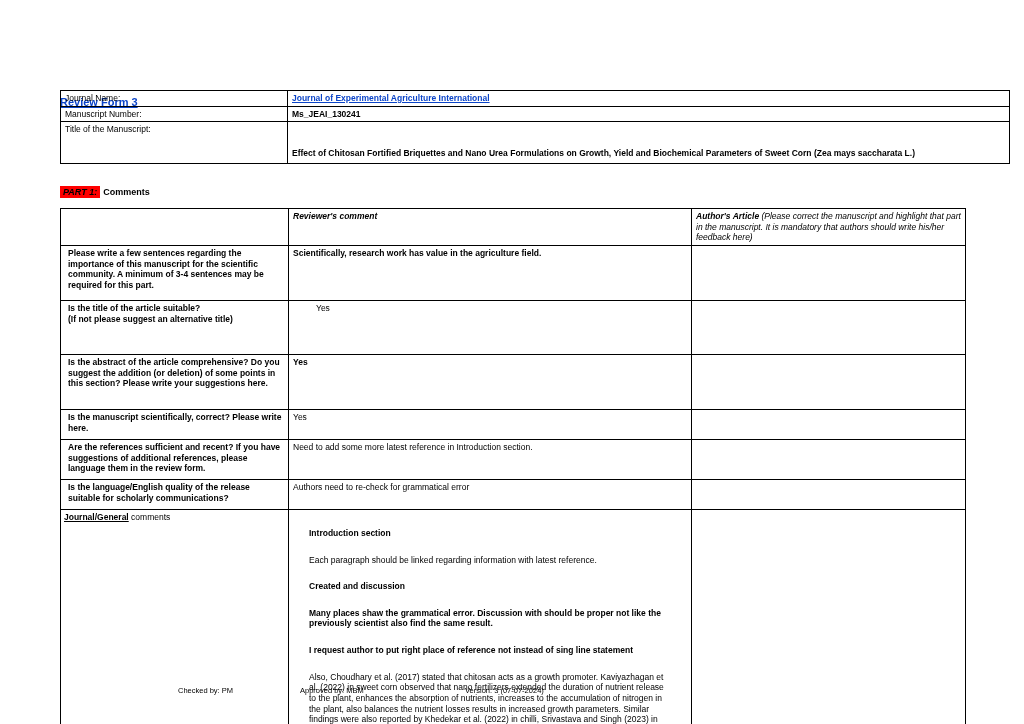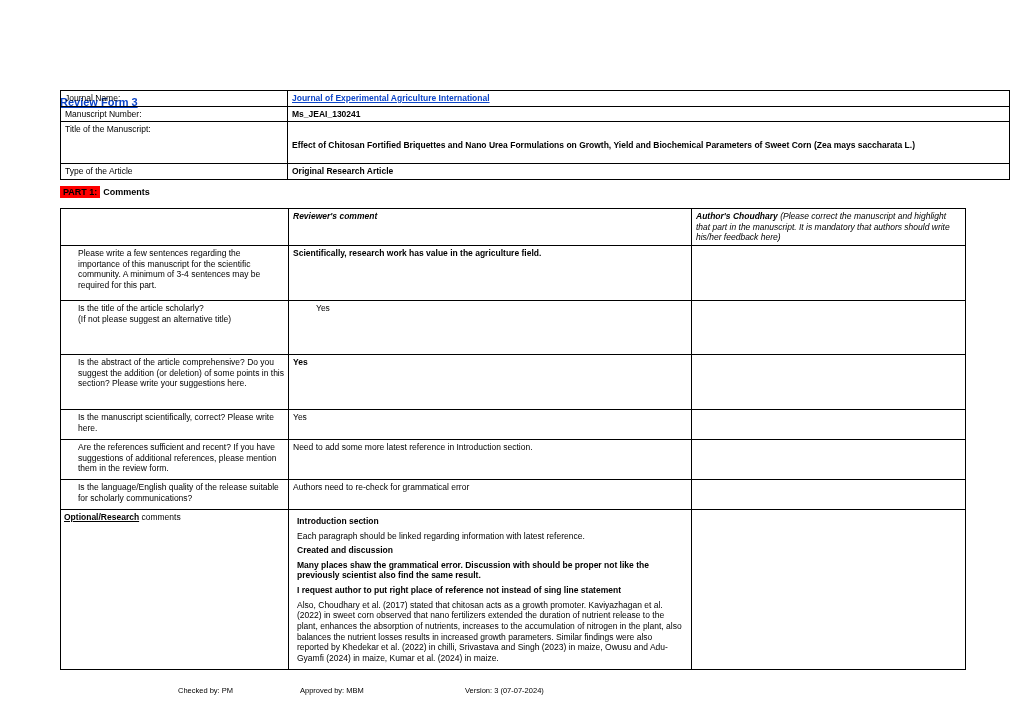--- a/index.html
+++ b/index.html
@@ -17,58 +17,58 @@
 
   table { border-collapse: collapse; table-layout: fixed; }
   td { border: 1px solid #000; vertical-align: top; font-size: 8.5px; line-height: 1.25; padding: 2px 4px; }
 
   
   .meta-table { position: absolute; left: 60px; top: 90px; width: 950px; }
   .meta-table .label-col { width: 227px; }
   .meta-table td.value { font-weight: bold; }
   .meta-table .link { color: #0B44C8; font-weight: bold; text-decoration: underline; cursor: pointer; }
   .meta-table .title-row td { height: 42px; }
-  .meta-table .title-row td.value { vertical-align: bottom; padding-bottom: 13px; }
+  .meta-table .title-row td.value { vertical-align: bottom; padding-bottom: 5px; }
   .meta-table .r1 td { height: 14px; }
   .meta-table .r2 td { height: 14px; }
   .meta-table .r4 td { height: 16px; }
 
   
   .part-line { position: absolute; left: 60px; top: 187px; font-size: 9px; font-weight: bold; }
-  .part-badge { background: #FF0000; color: #000; padding: 1px 3px; }
+  .part-badge { background: #FF0000; color: #000; padding: 1px 3px; font-style: italic; }
   .part-title { margin-left: 3px; }
 
   
   .review-table { position: absolute; left: 60px; top: 208px; width: 905px; }
   .review-table .col-q { width: 228px; }
   .review-table .col-c { width: 403px; }
   .review-table .col-a { width: 274px; }
 
-  .review-table td.q { font-weight: normal; padding-left: 17px; white-space: pre-line; }
+  .review-table td.q { font-weight: bold; padding-left: 7px; white-space: pre-line; }
   .review-table td.q.noindent { padding-left: 3px; font-weight: normal; white-space: normal; }
   .review-table td.c.bold { font-weight: bold; margin-left: 8px; }
   .review-table td.c.indent { padding-left: 27px; }
 
   .review-table tr.hdr td { height: 29px; }
   .review-table tr.r1 td { height: 55px; }
   .review-table tr.r2 td { height: 54px; }
   .review-table tr.r3 td { height: 55px; }
   .review-table tr.r4 td { height: 30px; }
   .review-table tr.r5 td { height: 40px; }
   .review-table tr.r6 td { height: 30px; }
   .review-table tr.r7 td { height: 133px; }
 
   .hdr .reviewer-hdr { font-weight: bold; font-style: italic; }
   .hdr .author-hdr .fb { font-weight: bold; font-style: italic; }
   .hdr .author-hdr .note { font-style: italic; }
 
   .q .underline { text-decoration: underline; font-weight: bold; }
   .q .rest { font-weight: normal; }
 
-  .gc p { margin: 4px; }
+  .gc p { margin: 16px; }
   .gc .b { font-weight: bold; }
 
   
   .footer { position: absolute; top: 686px; left: 0; width: 1024px; font-size: 7.5px; }
   .footer span { position: absolute; white-space: nowrap; }
   .f1 { left: 60px; margin-top: 42px; }
   .f2 { left: 178px; }
   .f3 { left: 300px; }
   .f4 { left: 465px; }
 </style>
@@ -86,87 +86,83 @@
       <td class="value"><span class="link">Journal of Experimental Agriculture International</span></td>
     </tr>
     <tr class="r2">
       <td class="label-col">Manuscript Number:</td>
       <td class="value">Ms_JEAI_130241</td>
     </tr>
     <tr class="title-row">
       <td class="label-col">Title of the Manuscript:</td>
       <td class="value">Effect of Chitosan Fortified Briquettes and Nano Urea Formulations on Growth, Yield and Biochemical Parameters of Sweet Corn (Zea mays saccharata L.)</td>
     </tr>
-    <tr class="r4">
-      <td class="label-col">Type of the Article</td>
-      <td class="value">Original Research Article</td>
-    </tr>
   </tbody>
     </table>
 
   <div class="part-line">
     <span class="part-badge">PART 1:</span><span class="part-title">Comments</span>
   </div>
 
   <table class="review-table">
     <colgroup>
         <col class="col-q">
         <col class="col-c">
         <col class="col-a">
       </colgroup>
 
     <tbody>
         <tr class="hdr">
       <td></td>
       <td class="reviewer-hdr">Reviewer's comment</td>
       <td class="author-hdr">
-        <span class="fb">Author's Choudhary </span><span class="note">(Please correct the manuscript and highlight that part in the manuscript. It is mandatory that authors should write his/her feedback here)</span>
+        <span class="fb">Author's Article </span><span class="note">(Please correct the manuscript and highlight that part in the manuscript. It is mandatory that authors should write his/her feedback here)</span>
       </td>
     </tr>
 
     <tr class="r1">
       <td class="q">Please write a few sentences regarding the importance of this manuscript for the scientific community. A minimum of 3-4 sentences may be required for this part.</td>
       <td class="c bold">Scientifically, research work has value in the agriculture field.</td>
       <td></td>
     </tr>
 
     <tr class="r2">
-      <td class="q">Is the title of the article scholarly?
+      <td class="q">Is the title of the article suitable?
 (If not please suggest an alternative title)</td>
       <td class="c indent">Yes</td>
       <td></td>
     </tr>
 
     <tr class="r3">
       <td class="q">Is the abstract of the article comprehensive? Do you suggest the addition (or deletion) of some points in this section? Please write your suggestions here.</td>
       <td class="c bold">Yes</td>
       <td></td>
     </tr>
 
     <tr class="r4">
       <td class="q">Is the manuscript scientifically, correct? Please write here.</td>
       <td class="c">Yes</td>
       <td></td>
     </tr>
 
     <tr class="r5">
-      <td class="q">Are the references sufficient and recent? If you have suggestions of additional references, please mention them in the review form.</td>
+      <td class="q">Are the references sufficient and recent? If you have suggestions of additional references, please language them in the review form.</td>
       <td class="c">Need to add some more latest reference in Introduction section.</td>
       <td></td>
     </tr>
 
     <tr class="r6">
       <td class="q">Is the language/English quality of the release suitable for scholarly communications?</td>
       <td class="c">Authors need to re-check for grammatical error</td>
       <td></td>
     </tr>
 
     <tr class="r7">
       <td class="q noindent">
-        <span class="underline">Optional/Research</span><span class="rest"> comments</span>
+        <span class="underline">Journal/General</span><span class="rest"> comments</span>
       </td>
       <td class="c gc">
         <p class="b">Introduction section</p>
         <p>Each paragraph should be linked regarding information with latest reference.</p>
         <p class="b">Created and discussion</p>
         <p class="b">Many places shaw the grammatical error. Discussion with should be proper not like the previously scientist also find the same result.</p>
         <p class="b">I request author to put right place of reference not instead of sing line statement</p>
         <p>Also, Choudhary et al. (2017) stated that chitosan acts as a growth promoter.  Kaviyazhagan et al. (2022) in sweet corn observed that nano fertilizers extended the duration of nutrient release to the plant, enhances the absorption of nutrients, increases to the accumulation of nitrogen in the plant, also balances the nutrient losses results in increased growth parameters. Similar findings were also reported by Khedekar et al. (2022) in chilli, Srivastava and Singh (2023) in maize, Owusu and Adu-Gyamfi (2024) in maize, Kumar et al. (2024) in maize.</p>
       </td>
       <td></td>

